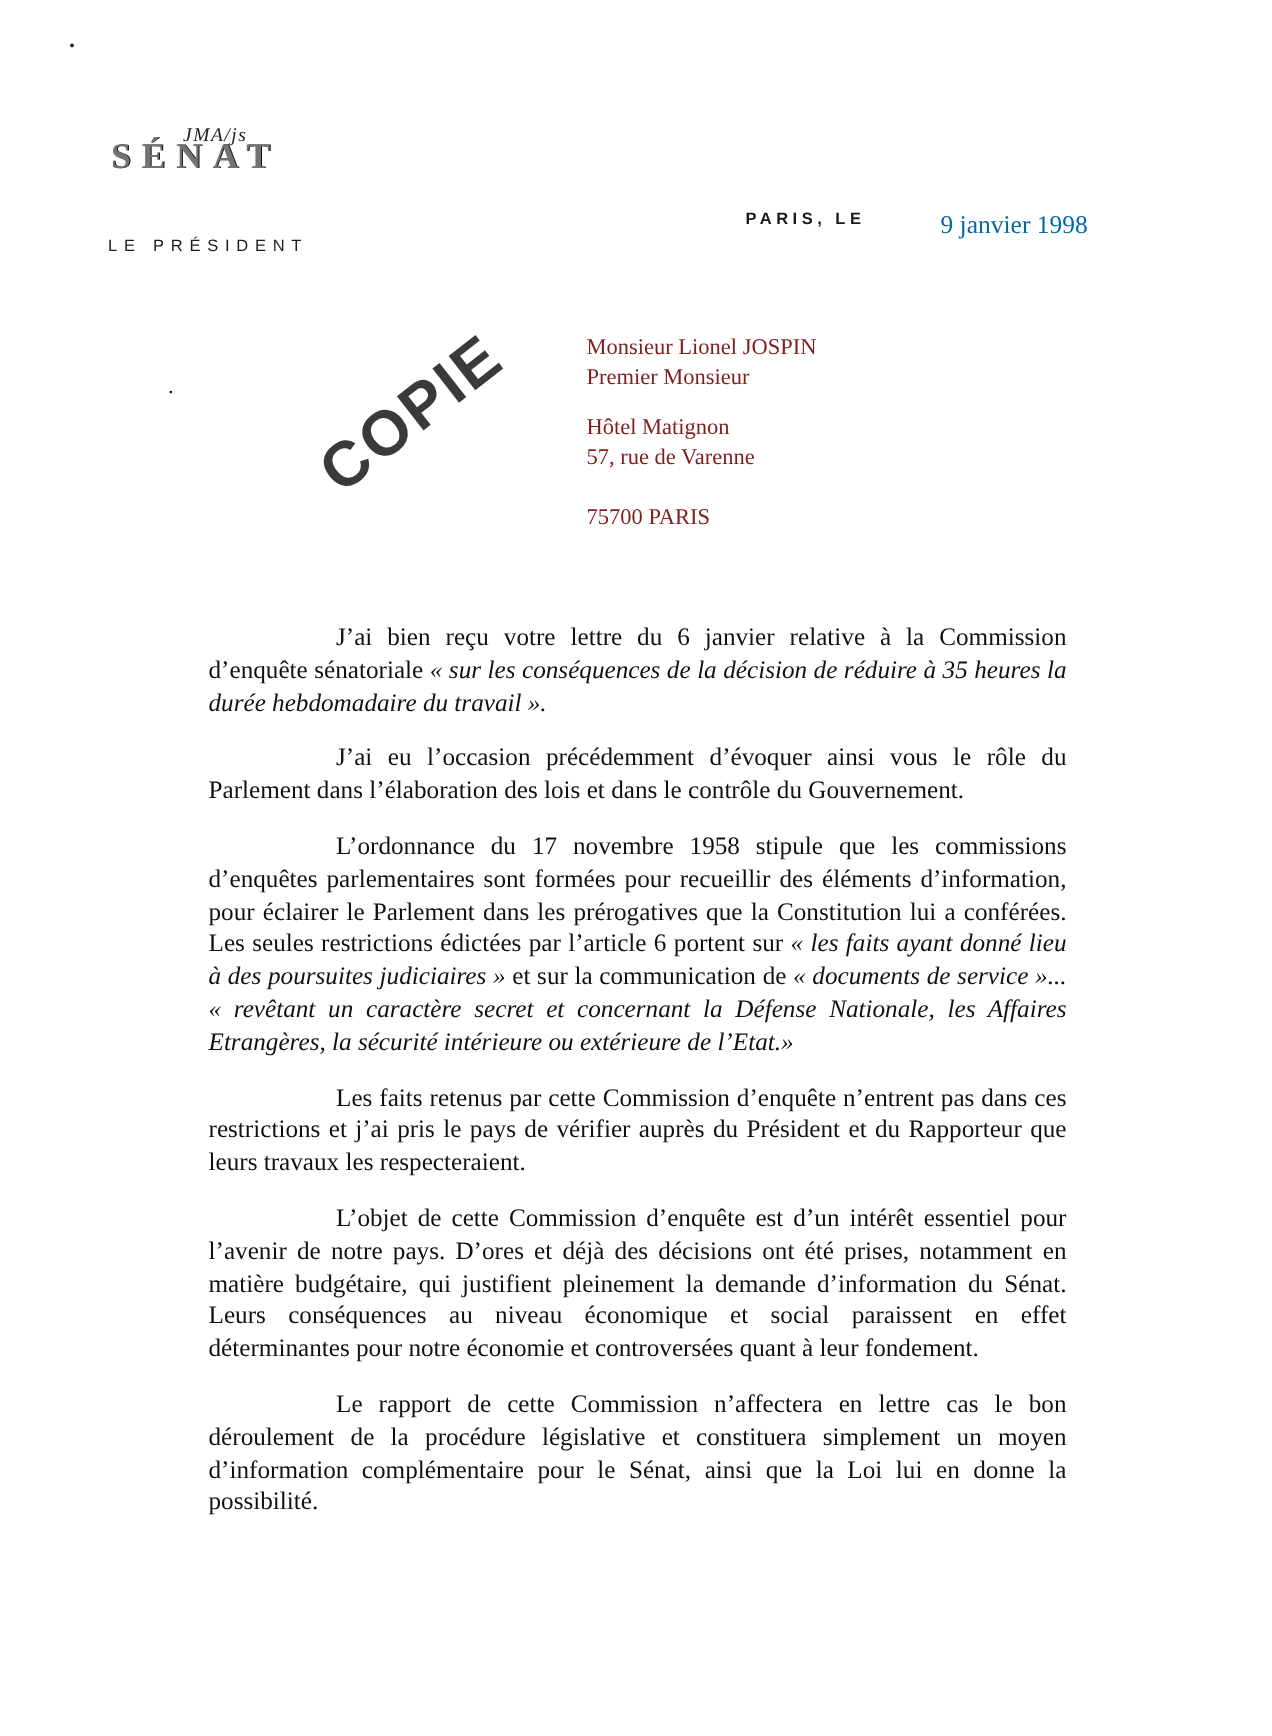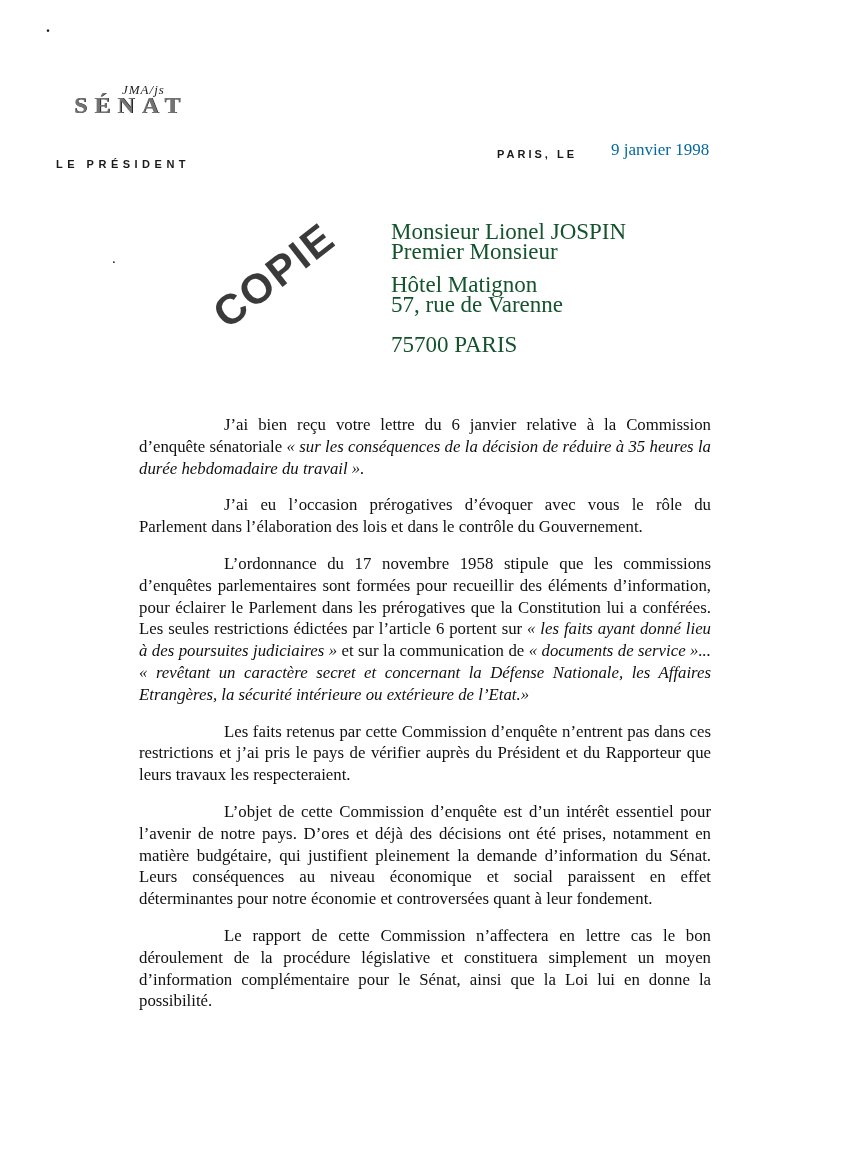--- a/index.html
+++ b/index.html
@@ -20,47 +20,47 @@
   .ref {
     position:absolute; left:122px; top:82px;
     font-size:13px; font-style:italic; letter-spacing:1px; color:#222;
   }
   .org {
     position:absolute; left:74px; top:92px;
     font-size:24px; font-weight:bold; letter-spacing:7px; color:#737373;
     text-shadow: 0.6px 0 0 #0d0d0d;
   }
   .sender {
-    position:absolute; left:56px; top:158px;
+    position:absolute; left:72px; top:158px;
     font-family:"Liberation Sans", sans-serif;
-    font-size:11px; font-weight:bold; letter-spacing:4.5px; color:#1a1a1a;
+    font-size:11px; font-weight:normal; letter-spacing:4.5px; color:#1a1a1a;
   }
   .place-date {
     position:absolute; left:497px; top:140px;
-    display:flex; align-items:flex-end; gap:0;
+    display:flex; align-items:flex-start; gap:16px;
   }
   .place {
     font-family:"Liberation Sans", sans-serif;
     font-size:11px; font-weight:bold; letter-spacing:3px; color:#1a1a1a;
   }
   .date { font-size:17px; color:#0369a1;margin-left:34px; }
 
   
   .stamp {
     position:absolute; left:204px; top:300px;
     font-family:"Liberation Sans", sans-serif;
     font-size:42px; font-weight:bold; letter-spacing:2px;
     color:#1f1f1f; opacity:0.88;
     transform:rotate(-38deg); transform-origin:left top;
   }
 
   
   .recipient {
     position:absolute; left:391px; top:222px;
-    font-size:23px; line-height:20px; color:#14532d;
+    font-size:15px; line-height:20px; color:#7f1d1d;
   }
   .recipient .gap-sm { height:13px; }
   .recipient .gap-lg { height:20px; }
 
   
   .body-text {
     position:absolute; left:139px; top:414px; width:572px;
     font-size:16.8px; line-height:21.8px; color:#101010;
     text-align:justify;
   }
@@ -94,21 +94,21 @@
     <div>Hôtel Matignon</div>
     <div>57, rue de Varenne</div>
     <div class="gap-lg"></div>
     <div>75700 PARIS</div>
   </div>
 
   <div class="body-text">
 
     <p class="para"><span>J’ai bien reçu votre lettre du 6 janvier relative à la Commission d’enquête sénatoriale </span><span class="italic">« sur les conséquences de la décision de réduire à 35 heures la durée hebdomadaire du travail ».</span></p>
 
-    <p class="para"><span>J’ai eu l’occasion prérogatives d’évoquer avec vous le rôle du Parlement dans l’élaboration des lois et dans le contrôle du Gouvernement.</span></p>
+    <p class="para"><span>J’ai eu l’occasion précédemment d’évoquer ainsi vous le rôle du Parlement dans l’élaboration des lois et dans le contrôle du Gouvernement.</span></p>
 
     <p class="para"><span>L’ordonnance du 17 novembre 1958 stipule que les commissions d’enquêtes parlementaires sont formées pour recueillir des éléments d’information, pour éclairer le Parlement dans les prérogatives que la Constitution lui a conférées. Les seules restrictions édictées par l’article 6 portent sur </span><span class="italic">« les faits ayant donné lieu à des poursuites judiciaires »</span><span> et sur la communication de </span><span class="italic">« documents de service »... « revêtant un caractère secret et concernant la Défense Nationale, les Affaires Etrangères, la sécurité intérieure ou extérieure de l’Etat.»</span></p>
 
     <p class="para"><span>Les faits retenus par cette Commission d’enquête n’entrent pas dans ces restrictions  et j’ai pris le pays de vérifier auprès du Président et du Rapporteur que leurs travaux les respecteraient.</span></p>
 
     <p class="para"><span>L’objet de cette Commission d’enquête est d’un intérêt essentiel pour l’avenir de notre pays. D’ores et déjà des décisions ont été prises, notamment en matière budgétaire, qui justifient pleinement la demande d’information du Sénat. Leurs conséquences au niveau économique et social paraissent en effet déterminantes pour notre économie et controversées quant à leur fondement.</span></p>
 
     <p class="para"><span>Le rapport de cette Commission n’affectera en lettre cas le bon déroulement de la procédure législative et constituera simplement un moyen d’information complémentaire pour le Sénat, ainsi que la Loi lui en donne la possibilité.</span></p>
   </div>
 

